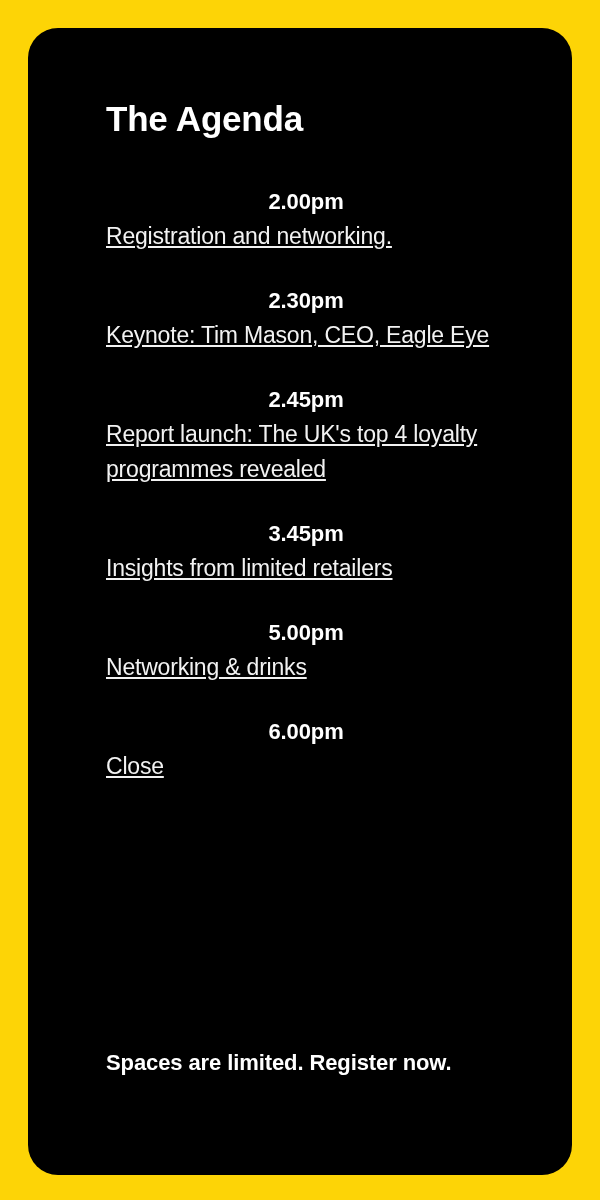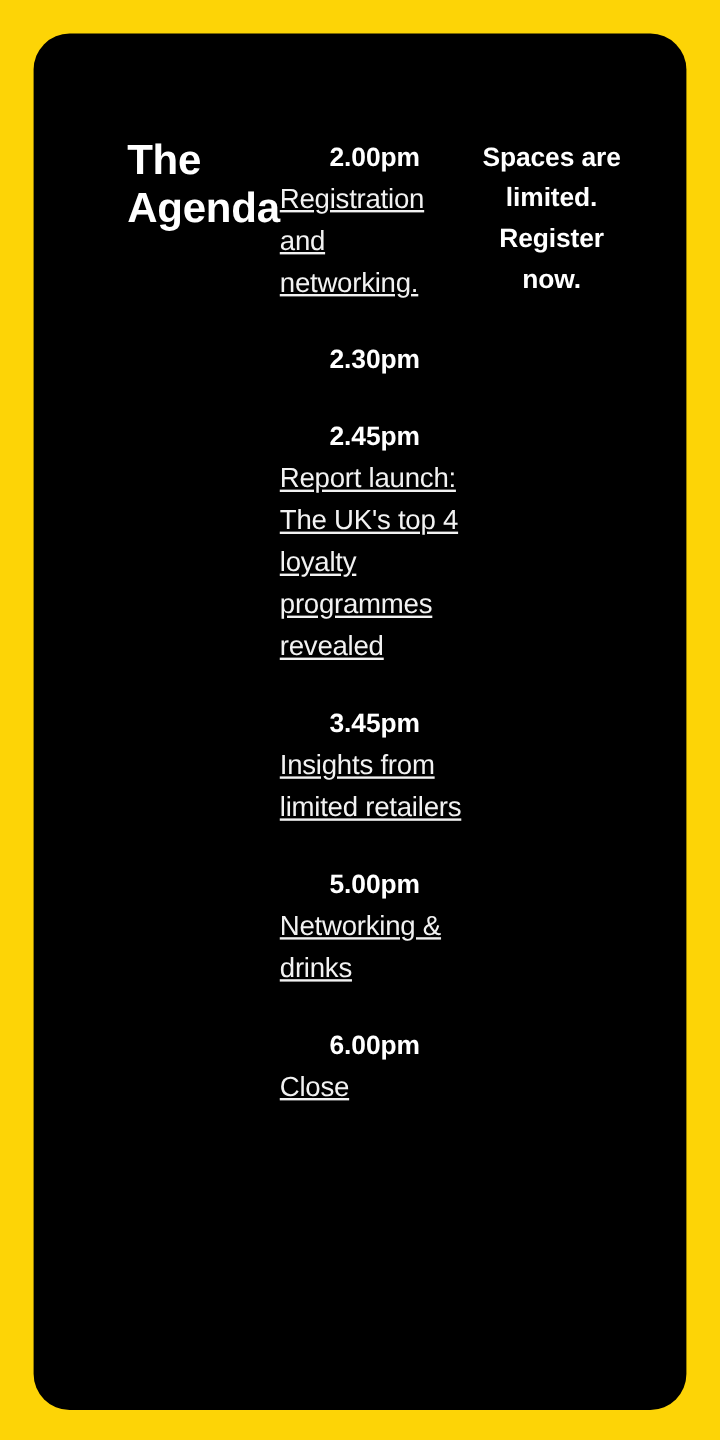--- a/index.html
+++ b/index.html
@@ -30,26 +30,26 @@
     background: #000000;
     border-radius: 30px;
     position: relative;
     overflow: hidden;
   }
 
   .card-inner {
     box-sizing: border-box;
     position: absolute;
     left: 0;
-    top: 18px;
+    top: 3px;
     width: 100%;
     height: 100%;
     padding: 68px 44px 40px 78px;
     display: flex;
-    flex-direction: row;
+    flex-direction: column;
   }
 
   .page-title {
     color: #ffffff;
     font-size: 35px;
     font-weight: 700;
     letter-spacing: -0.2px;
     line-height: 1.15;
     margin: 0 0 46px 0;
   }
@@ -91,41 +91,41 @@
   }
 
   .footer-note {
     color: #ffffff;
     font-size: 22px;
     font-weight: 700;
     line-height: 34px;
     letter-spacing: -0.1px;
     max-width: 370px;
     margin-bottom: 58px;
-    text-align: center;
   }
 </style>
 </head>
 <body>
 
 <div class="poster">
   <div class="card">
     <div class="card-inner">
 
       <h1 class="page-title">The Agenda</h1>
 
       <div class="agenda-list">
 
         <div class="agenda-item">
           <div class="agenda-time">2.00pm</div>
           <div class="agenda-desc">Registration and networking.</div>
         </div>
 
         <div class="agenda-item">
           <div class="agenda-time">2.30pm</div>
+          <div class="agenda-desc">Keynote: Tim Mason, CEO, Eagle Eye</div>
         </div>
 
         <div class="agenda-item">
           <div class="agenda-time">2.45pm</div>
           <div class="agenda-desc">Report launch: The UK's top 4 loyalty programmes revealed</div>
         </div>
 
         <div class="agenda-item">
           <div class="agenda-time">3.45pm</div>
           <div class="agenda-desc">Insights from limited retailers</div>

